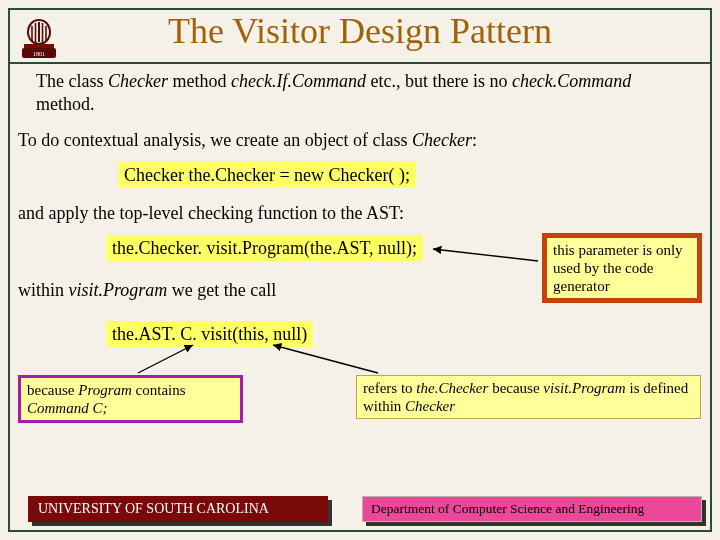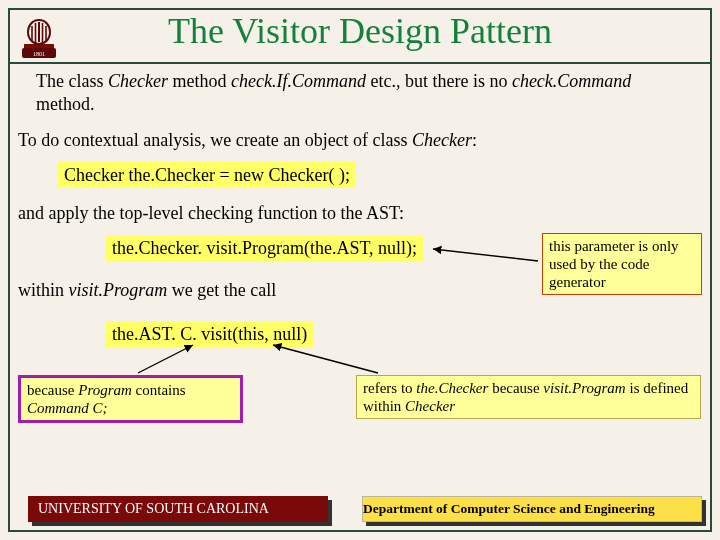--- a/index.html
+++ b/index.html
@@ -26,48 +26,48 @@
   .logo {
     position: absolute;
     top: 14px; left: 14px;
     width: 50px; height: 48px;
   }
   .title {
     position: absolute;
     top: 10px; left: 0; right: 0;
     text-align: center;
     font-size: 36px;
-    color: #15803d;
+    color: #a16207;
     font-weight: normal;
   }
   .content {
     position: absolute;
     top: 70px; left: 18px; right: 18px;
     font-size: 18px;
     color: #000;
     line-height: 1.25;
   }
   .p1 { margin-left: 18px; margin-right: 20px; margin-bottom: 14px; }
   .p2 { margin-bottom: 10px; }
   .hl {
     display: inline-block;
     background: #ffff66;
     padding: 2px 6px;
     font-size: 18px;
   }
-  .code1 { margin-left: 40px; margin-bottom: 14px; }
+  .code1 { margin-left: 100px; margin-bottom: 14px; }
   .p3 { margin-bottom: 10px; }
   .row2 { position: relative; height: 80px; }
   .code2 { position: absolute; left: 88px; top: 0; }
   .sidebox {
     position: absolute;
     right: 0px; top: -2px;
     width: 160px;
     background: #ffff99;
-    border: 1px solid #c2410c;
+    border: 5px solid #c2410c;
     font-size: 15px;
     padding: 3px 6px;
     line-height: 1.2;
   }
   .p4 { position: absolute; left: 0; top: 44px; }
   .code3 { margin-left: 88px; margin-top: 6px; margin-bottom: 6px; }
   .row3 { position: relative; height: 90px; margin-top: 4px; }
   .box-left {
     position: absolute;
     left: 0; top: 22px;
@@ -117,25 +117,26 @@
     right: 18px; bottom: 18px;
     width: 340px;
     height: 26px;
   }
   .footer-right .shadow {
     position: absolute; left: 4px; top: 4px; width: 100%; height: 100%;
     background: #333;
   }
   .footer-right .bar {
     position: absolute; left: 0; top: 0; width: 100%; height: 100%;
-    background: #fde047;
+    background: #ec4899;
     border: 1px solid #bdb69a;
     font-size: 13.5px;
-    font-weight: bold;
+    font-weight: normal;
     line-height: 24px;
+    padding-left: 8px;
   }
 </style>
 </head>
 <body>
 
 <div class="slide-border"></div>
 <div class="slide-border-inner"></div>
 
 <div class="logo">
   <svg viewBox="0 0 50 48" width="50" height="48">

